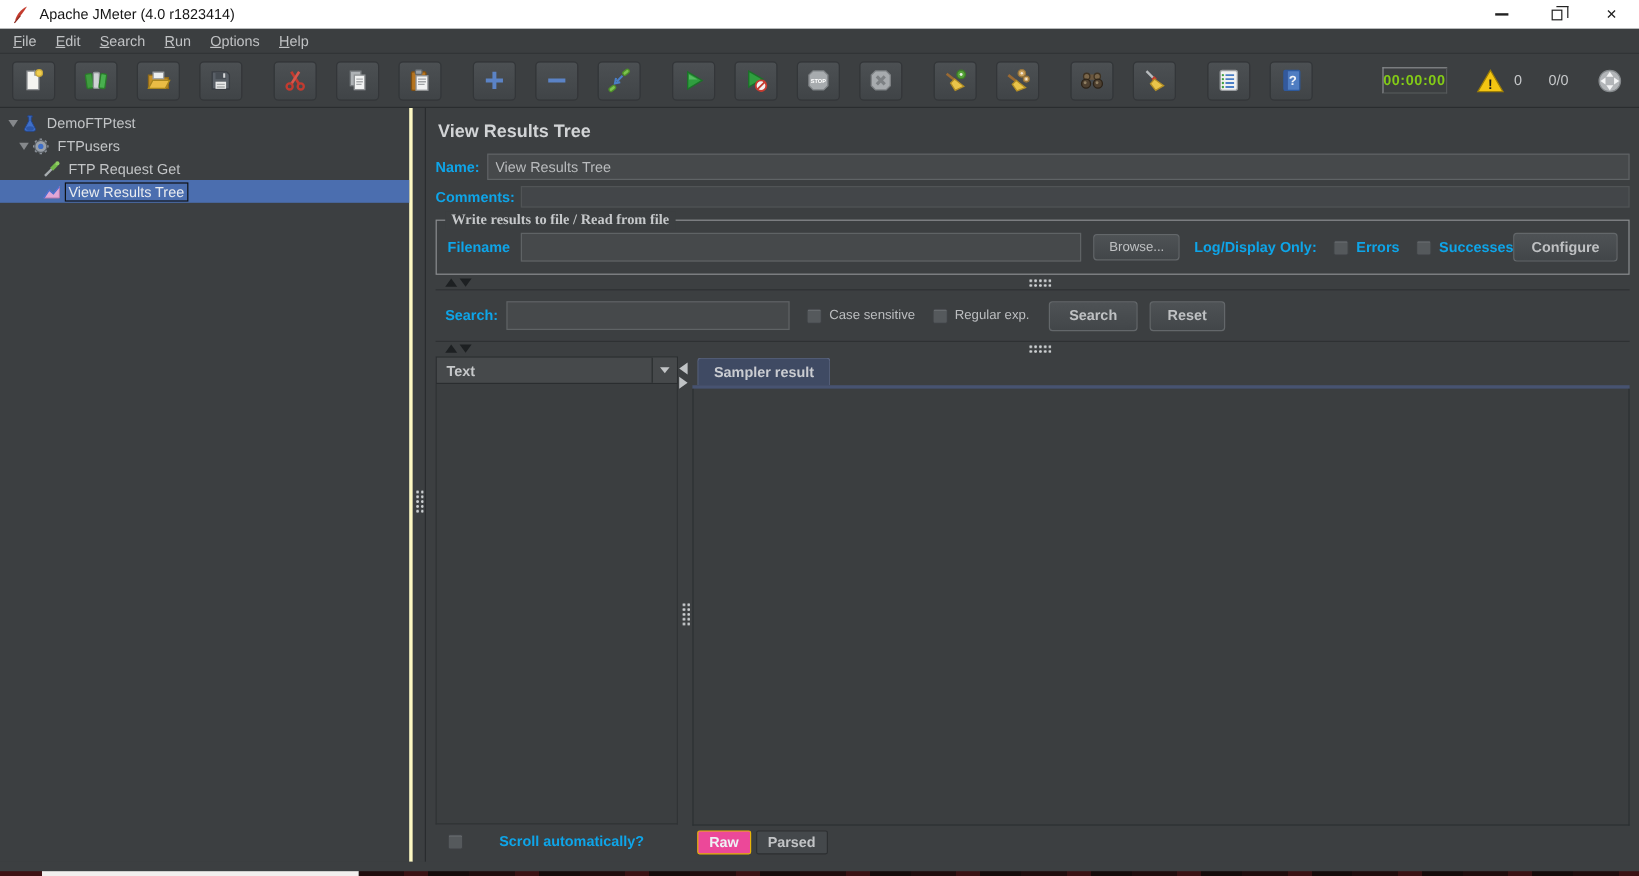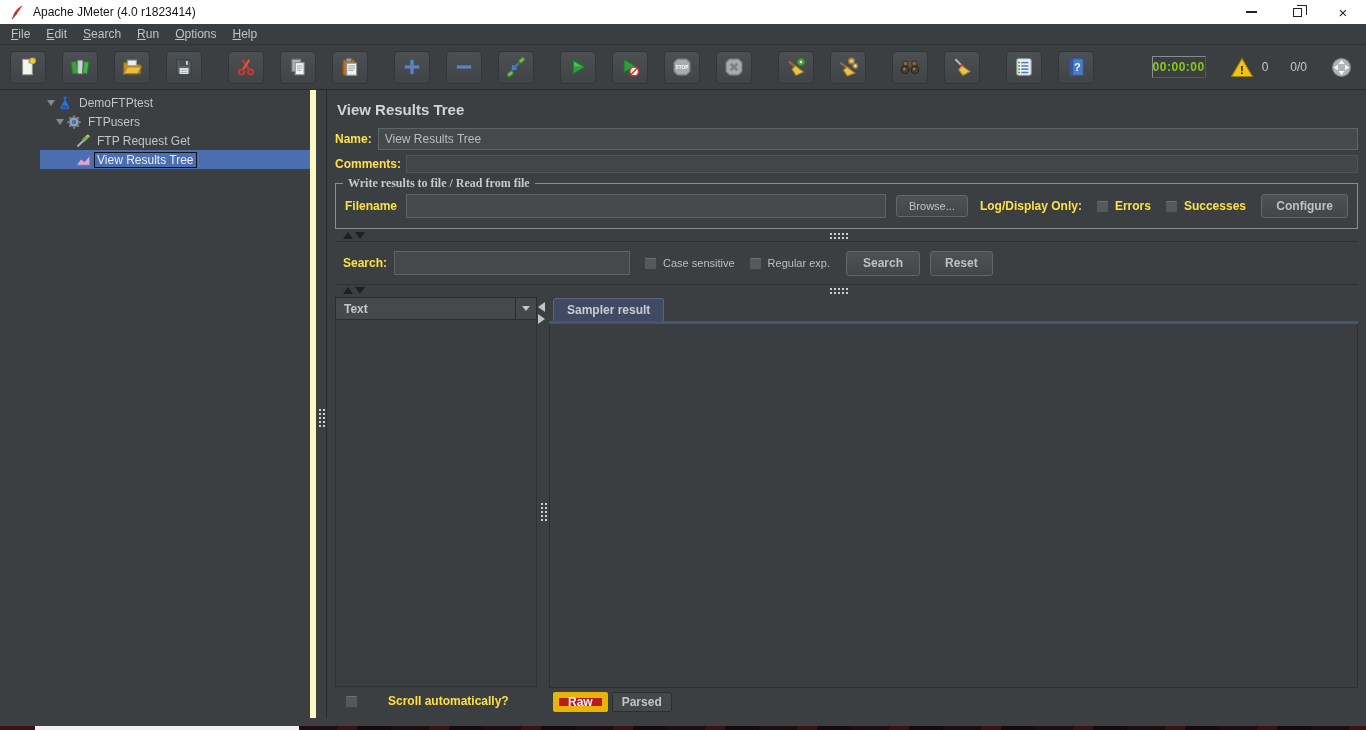--- a/index.html
+++ b/index.html
@@ -33,38 +33,38 @@
   .tgap { width:10px; flex:0 0 auto; }
   .status-cluster { margin-left:auto; display:flex; align-items:center; padding-right:14px; }
   .timer-box { width:54px; height:22px; border:1px solid #8a8d90; border-right-color:#55585a; border-bottom-color:#55585a;
     display:flex; align-items:center; justify-content:center; color:#84cc16; font-weight:bold; letter-spacing:.5px; }
   .warn-wrap { display:flex; align-items:center; margin-left:24px; }
   .warn-count { margin-left:8px; color:#c6c8ca; }
   .thread-count { margin-left:22px; color:#c6c8ca; }
   .remote-icon { margin-left:24px; display:flex; }
   
   .main { display:flex; height:628px; }
-  .tree-panel { width:316px; border-right:6px solid #fef9c3; background:#3c3f41; padding-top:3px; position:relative;padding-left:40px; }
+  .tree-panel { width:344px; border-right:3px solid #fef9c3; background:#3c3f41; padding-top:3px; position:relative; }
   .tree-row { height:19px; display:flex; align-items:center; color:#c2c4c6; }
   .tree-row.selected { background:#4b6eaf; color:#e8ebef; }
   .tw { width:13px; flex:0 0 auto; display:flex; justify-content:center; }
   .tri-down { width:0; height:0; border-left:4.5px solid transparent; border-right:4.5px solid transparent; border-top:6px solid #85888b; }
   .ticon { width:16px; height:16px; flex:0 0 auto; margin-right:4px; display:flex; }
   .tree-row .lbl { padding:0 2px; white-space:nowrap; }
   .tree-row.selected .lbl { outline:1px solid #101214; }
   .vsplit { width:11px; background:#3c3f41; border-right:1px solid #292c2e; position:relative; }
   .dots-v { position:absolute; left:2px; top:318px; width:7px; height:20px;
     background-image:radial-gradient(circle,#cdd0d2 1px, transparent 1.3px); background-size:4px 4px; }
   .dots-h { width:19px; height:7px;
     background-image:radial-gradient(circle,#cdd0d2 1px, transparent 1.3px); background-size:4px 4px; }
   
   .rpanel { flex:1; display:flex; flex-direction:column; padding:6px 8px 0 8px; min-width:0; }
   .page-title { font-size:15px; font-weight:bold; color:#d2d4d6; margin:5px 0 9px 2px; }
   .frow { display:flex; align-items:center; }
-  .blabel { font-weight:bold; color:#fde047; white-space:nowrap; }
+  .blabel { font-weight:bold; color:#0ea5e9; white-space:nowrap; }
   input.tfield {
     background:#46494b; border:1px solid #5f6365; color:#b9bbbd; font-size:12px;
     font-family:"Liberation Sans", sans-serif; padding:0 6px; outline:none;
   }
   .row-name { height:24px; margin-bottom:3px; }
   .row-name input { flex:1; height:22px; margin-left:6px; }
   .row-comments { height:20px; margin-bottom:9px; }
   .row-comments input { flex:1; height:18px; margin-left:5px; background:#434649; border:1px solid #515456; }
   .file-group { position:relative; border:1px solid #8b8e90; height:46px; display:flex; align-items:center; padding:0 9px; margin-bottom:1px; }
   .file-group .legend { position:absolute; top:-8px; left:7px; background:#3c3f41; padding:0 5px; font-weight:bold; color:#c6c8ca;font-family:Liberation Serif, serif; }
@@ -110,21 +110,21 @@
   .tab-bar { height:24px; display:flex; align-items:flex-end; }
   .tab {
     height:23px; background:#3f4a63; border:1px solid #59637e; border-bottom:none;
     border-radius:3px 3px 0 0; padding:0 13px; display:flex; align-items:center;
     font-weight:bold; color:#caccd1; margin-left:4px;
   }
   .tab-line { height:3px; background:#475371; }
   .sampler-content { flex:1; border:1px solid #2c3033; border-top:none; background:#3b3e40; }
   .bottom-tabs { height:24px; display:flex; align-items:center; padding-top:3px; }
   .btab { height:20px; padding:0 9px; display:flex; align-items:center; font-weight:bold; margin-left:4px; border-radius:2px; }
-  .btab.sel { background:#b91c1c; color:#eef1f5; border:6px solid #eab308; }
+  .btab.sel { background:#ec4899; color:#eef1f5; border:1px solid #eab308; }
   .btab.unsel { background:#44484b; color:#c2c4c6; border:1px solid #2c2f31; }
   
   .bottom-margin { height:8px; background:#3c3f41; }
   .sliver { height:4px; display:flex; }
   .sliver .s1 { width:35px; background:#3f1114; }
   .sliver .s2 { width:264px; background:#f2efee; }
   .sliver .s3 { flex:1; background:repeating-linear-gradient(90deg,#200d0e 0 38px,#3a1214 38px 58px,#150b0b 58px 92px); }
 </style>
 </head>
 <body>

